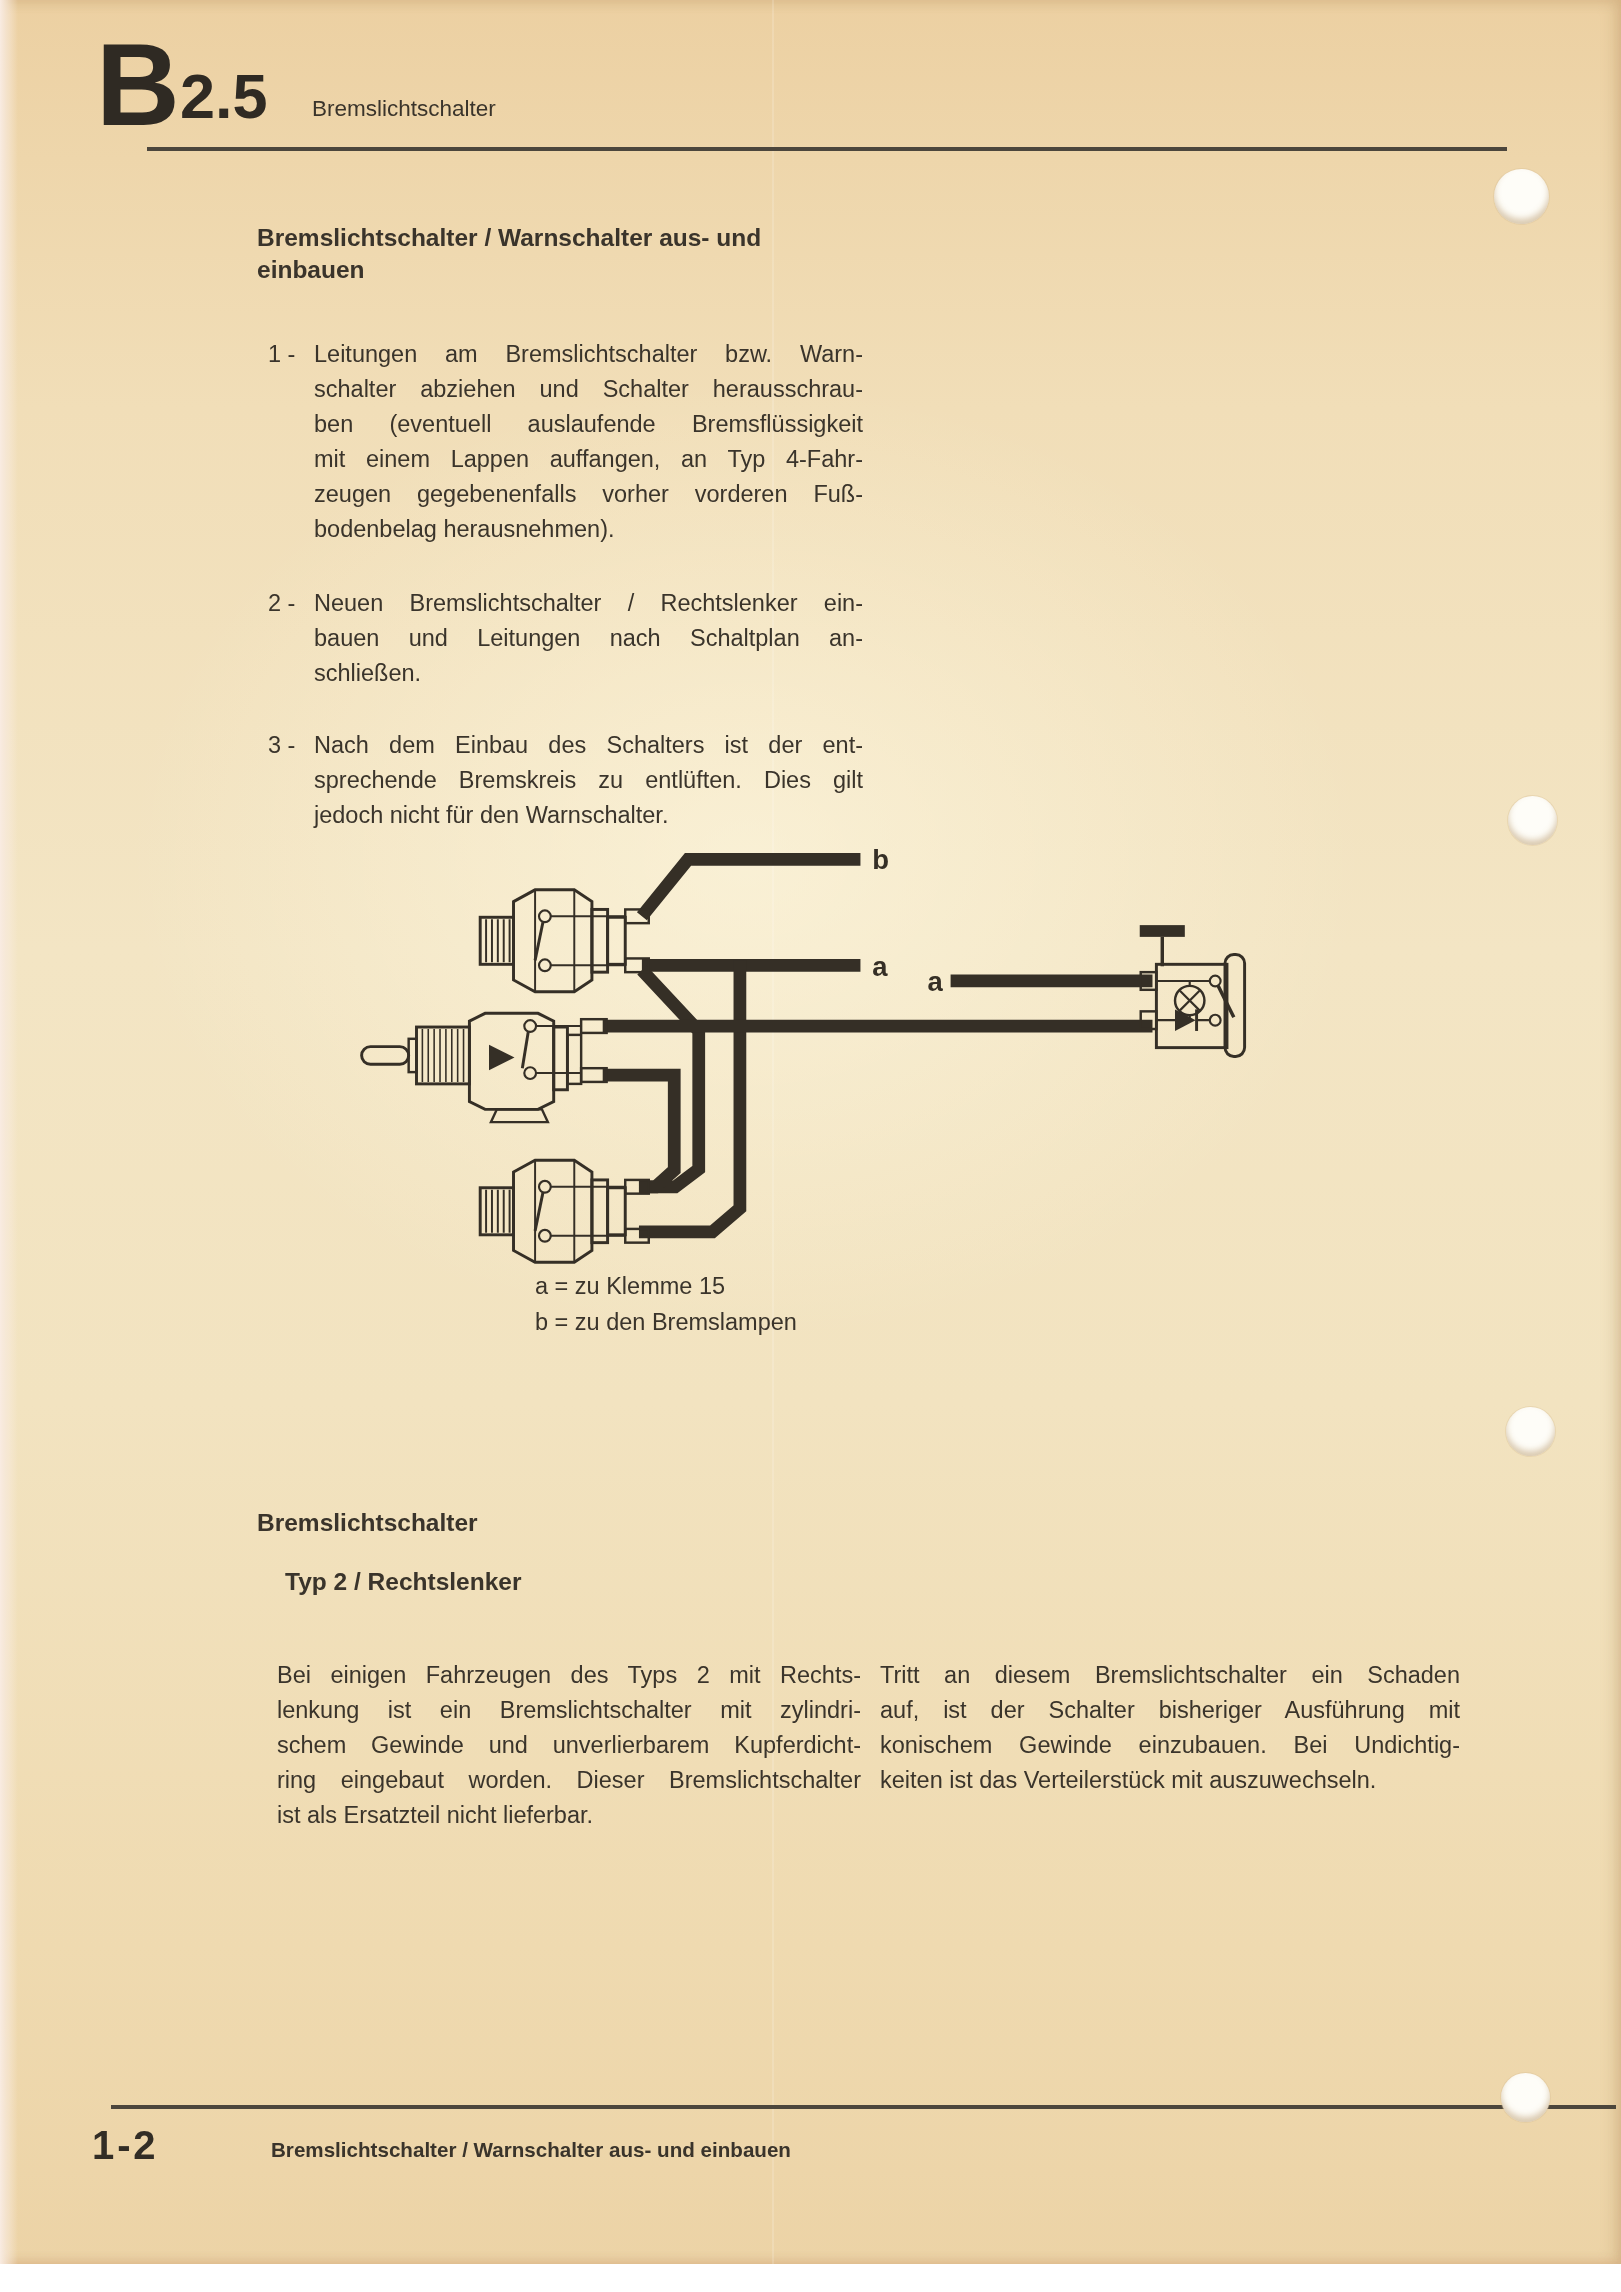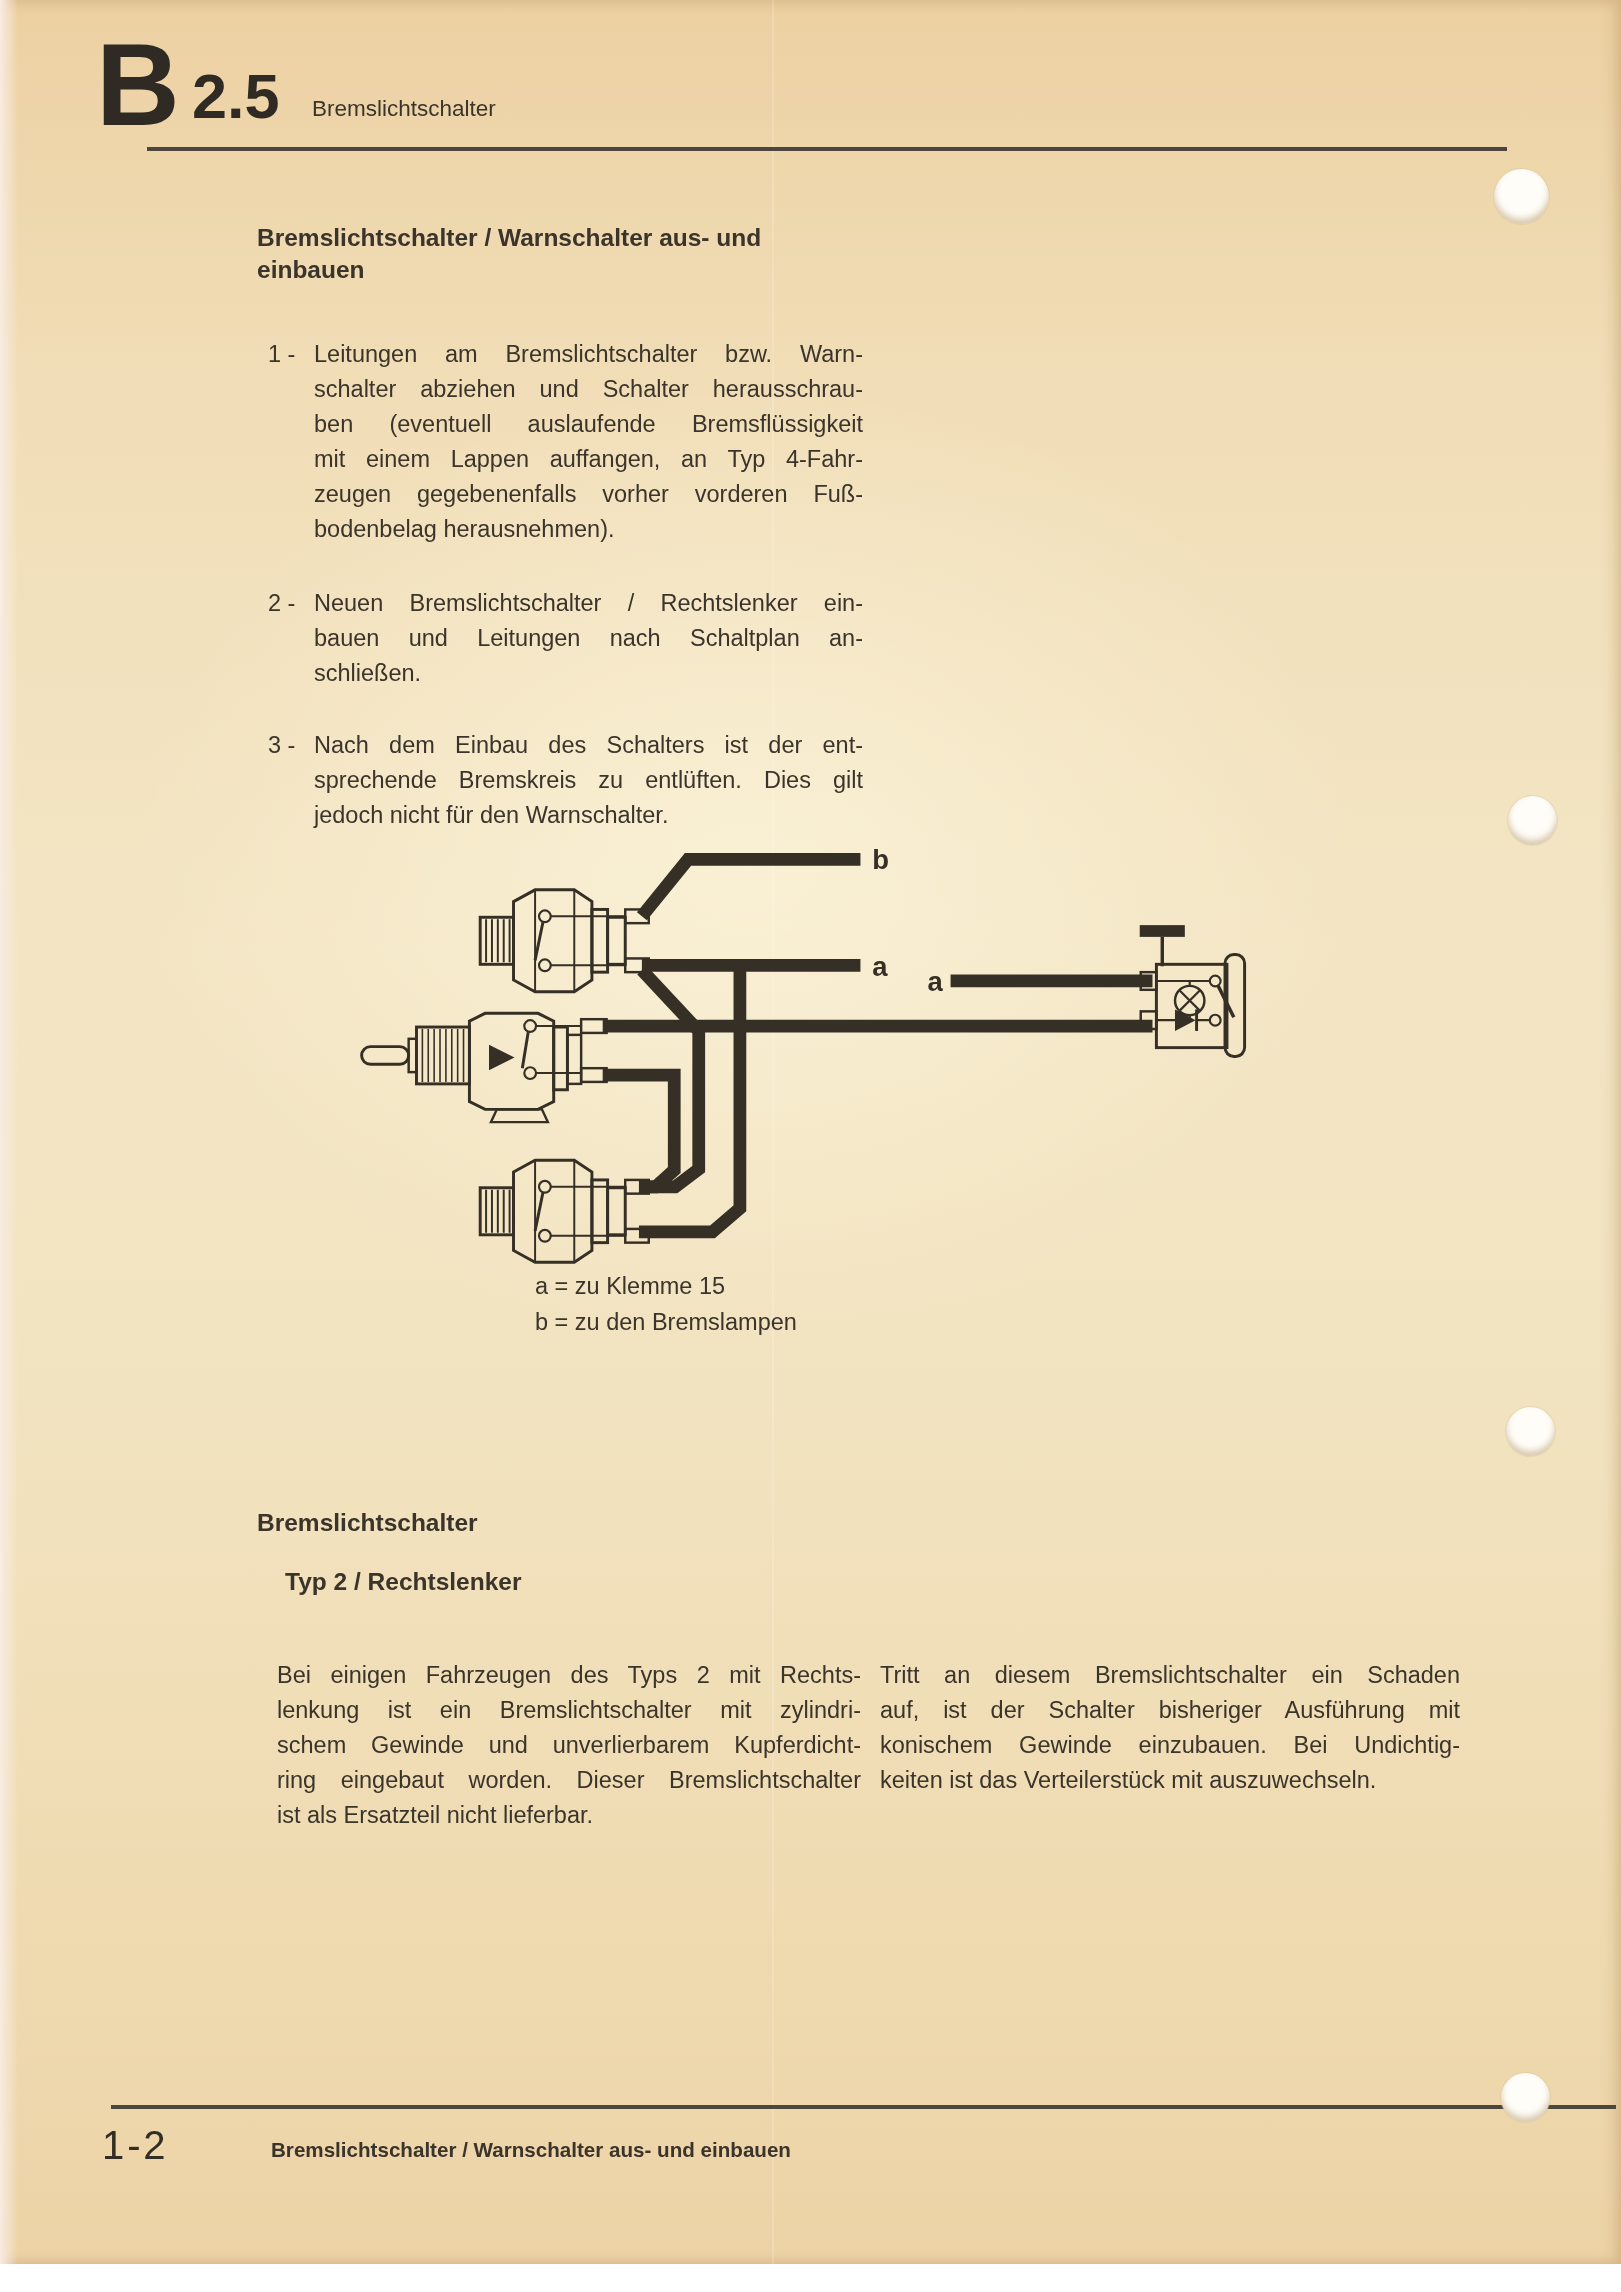--- a/index.html
+++ b/index.html
@@ -16,42 +16,42 @@
     box-shadow: inset -7.8px 0 13.7px rgba(150,110,60,0.18), inset 0 5.9px 9.8px rgba(190,150,95,0.12), inset 0 -3.9px 7.8px rgba(220,160,120,0.25);
   }
   .left-edge{position:absolute;left:0;top:0;width:17.6px;height:2264px;
     background:linear-gradient(90deg,#f9ece2 0%, rgba(249,236,226,0) 100%);}
   .seam{position:absolute;left:772px;top:0;width:2px;height:2264px;background:rgba(255,255,255,0.16);}
   .hole{position:absolute;border-radius:50%;background:#fefdf8;
     box-shadow: inset 0 -4.9px 6.9px rgba(175,140,88,0.45), 0 0 0 1px rgba(215,190,145,0.35);}
   .rule{position:absolute;background:#4c463c;height:3.9px;}
 
   .hdr-letter{position:absolute;left:96px;top:27.4px;font-size:116px;font-weight:bold;color:#2f2a23;line-height:1;}
-  .hdr-num{position:absolute;left:192px;top:65px;font-size:63px;font-weight:bold;color:#2f2a23;line-height:1;}
+  .hdr-num{position:absolute;left:180px;top:65px;font-size:63px;font-weight:bold;color:#2f2a23;line-height:1;}
   .hdr-title{position:absolute;left:312px;top:96px;font-size:22.5px;color:#3a342b;}
 
   .doc-title{position:absolute;left:257px;top:222px;width:608px;font-size:24.5px;font-weight:bold;line-height:32px;white-space:nowrap;}
   .doc-title .jl{text-align:left !important;text-align-last:left !important;}
 
   .step{position:absolute;width:549px;font-size:23.5px;line-height:35px;}
   .step-num{position:absolute;left:-46px;top:0;}
   .jl{text-align:justify;text-align-last:justify;}
   .jl-last{text-align-last:left;}
 
   .legend{position:absolute;left:495px;top:1268px;font-size:23.5px;line-height:36px;margin-left:40px;}
   .legend .jl{text-align:left !important;text-align-last:left !important;}
 
   .sec-head{position:absolute;left:257px;top:1509px;font-size:24.5px;font-weight:bold;}
   .sec-sub{position:absolute;left:257px;top:1568px;font-size:24.5px;font-weight:bold;margin-left:28px;}
 
   .col{position:absolute;top:1658px;font-size:23.5px;line-height:35px;}
   .col-left{left:257px;width:584px;margin-left:20px;}
   .col-right{left:880px;width:580px;}
 
-  .foot-num{position:absolute;left:92px;top:2123px;font-size:40px;font-weight:normal;letter-spacing:2.9px;color:#322d25;margin-left:10px;}
+  .foot-num{position:absolute;left:92px;top:2123px;font-size:40px;font-weight:bold;letter-spacing:2.9px;color:#322d25;}
   .foot-cap{position:absolute;left:271px;top:2138px;font-size:20.6px;font-weight:bold;}
 
   svg text{font-family:"Liberation Sans", sans-serif;}
 </style>
 </head>
 <body>
 
 <div class="paper">
   <div class="left-edge"></div>
   <div class="seam"></div>

